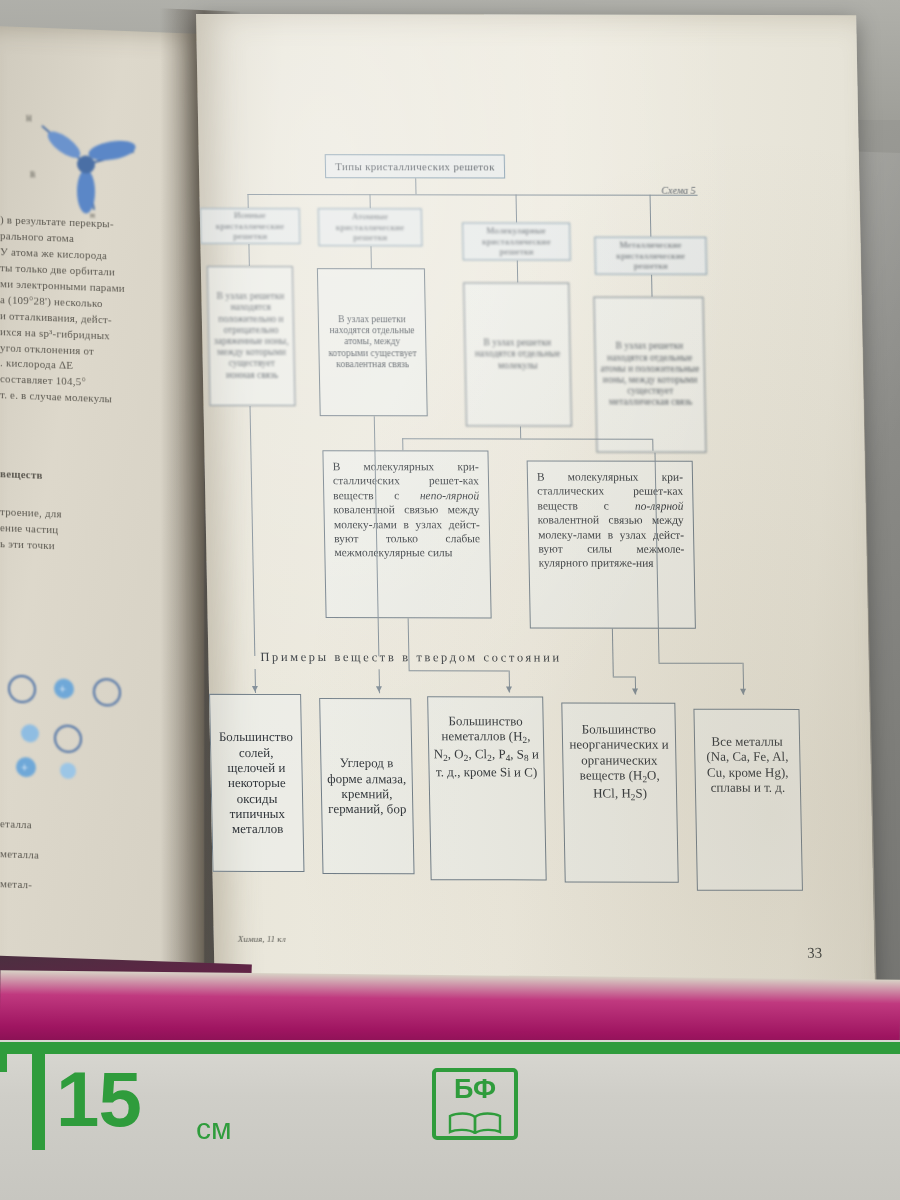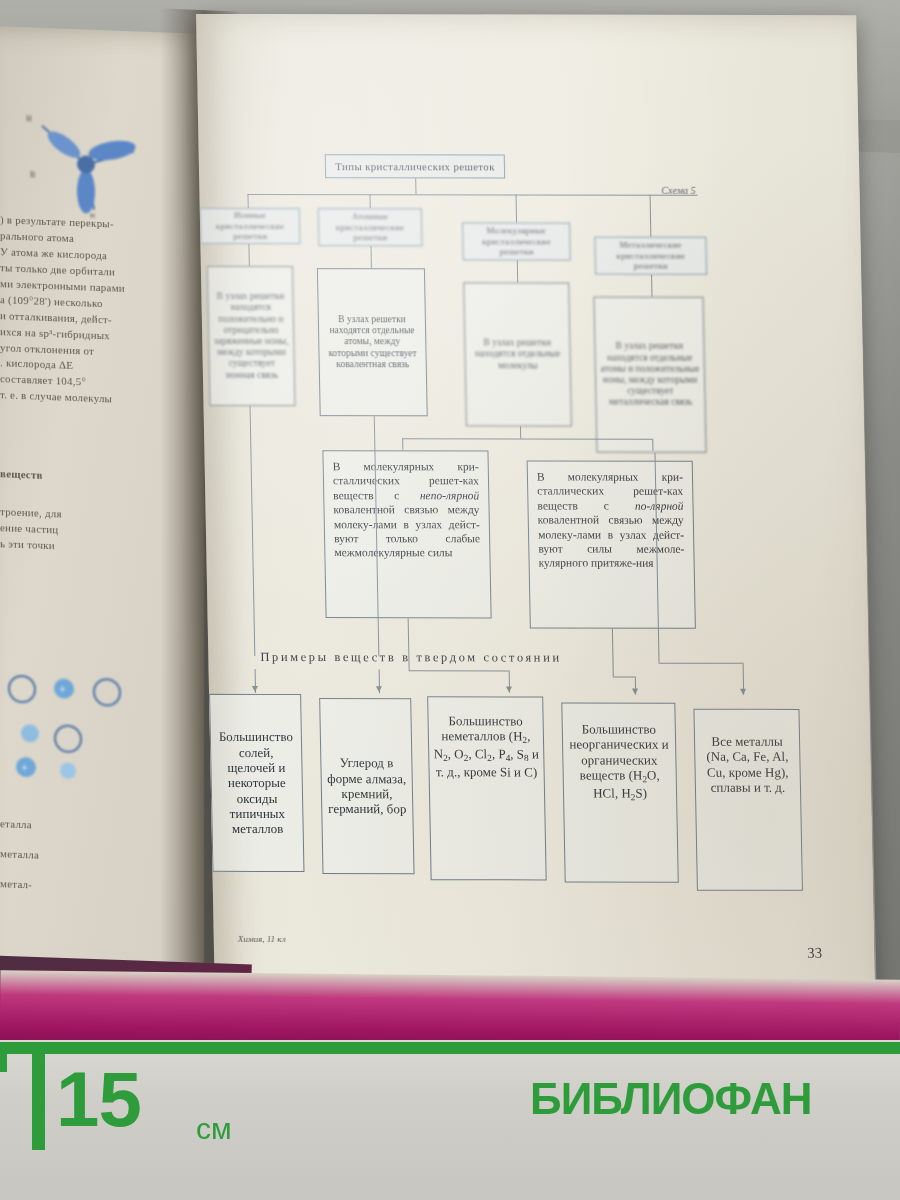--- a/index.html
+++ b/index.html
@@ -496,15 +496,21 @@
 
   <div class="bottom-band">
     <div class="band-tick" style="left:0px; top:14px; height:18px;"></div>
   </div>
   <div class="band-green-line"></div>
   <div class="band-green-line2"></div>
 
   <div class="scale-num">15</div>
   <div class="scale-unit">см</div>
 
-  <div class="brand-name">БИБЛИОФАН</div>
+  <div class="brand-logo">
+    <div class="bf">БФ</div>
+    <svg class="book" viewBox="0 0 54 22">
+      <path d="M27 5 C21 0, 8 1, 2 4 L2 20 C8 17, 21 17, 27 21 Z" fill="none" stroke="#2f9c3c" stroke-width="2.4"></path>
+      <path d="M27 5 C33 0, 46 1, 52 4 L52 20 C46 17, 33 17, 27 21 Z" fill="none" stroke="#2f9c3c" stroke-width="2.4"></path>
+    </svg>
+  </div>
 
 </div>
 
 </body></html>

